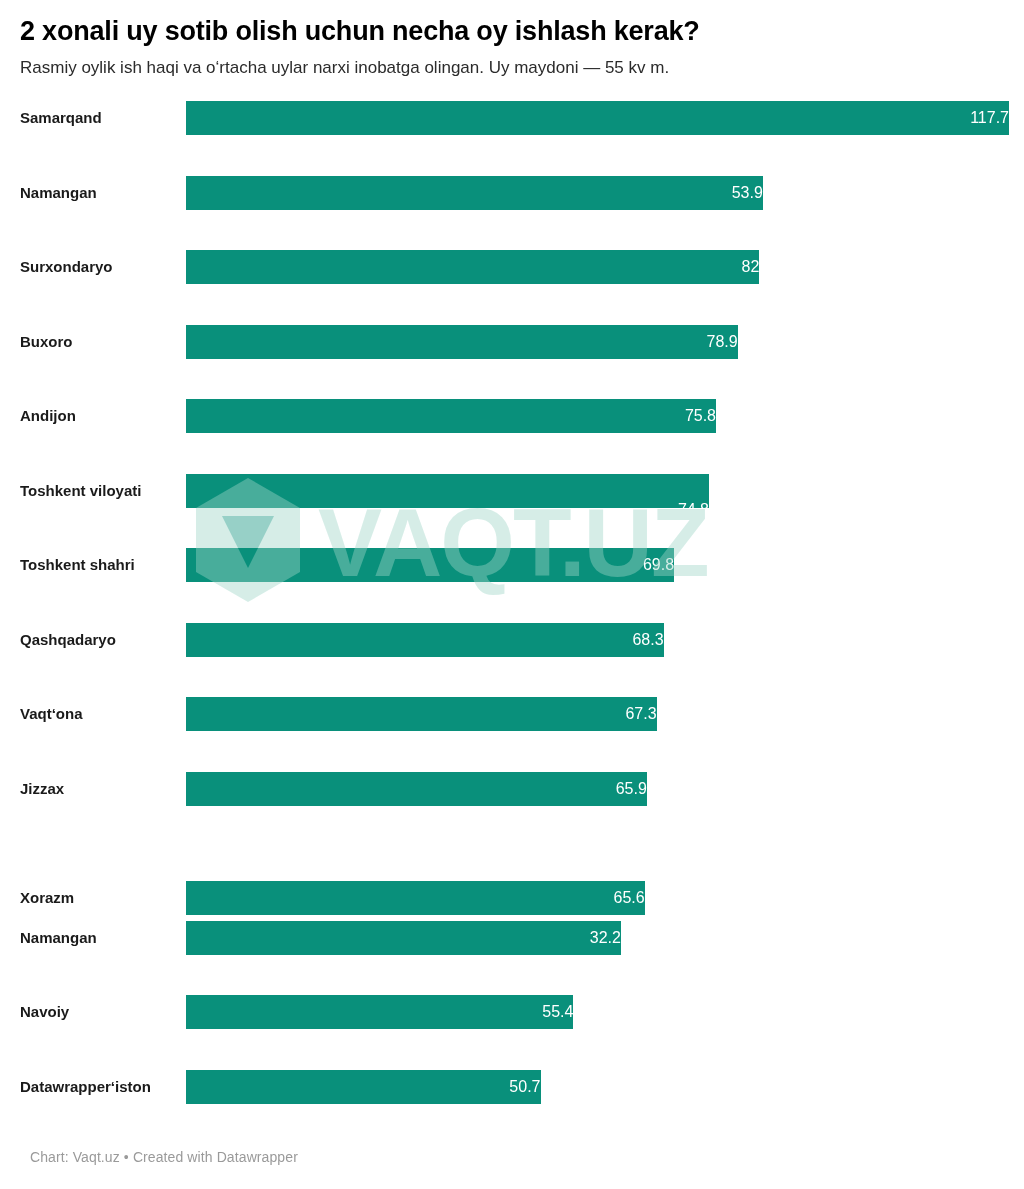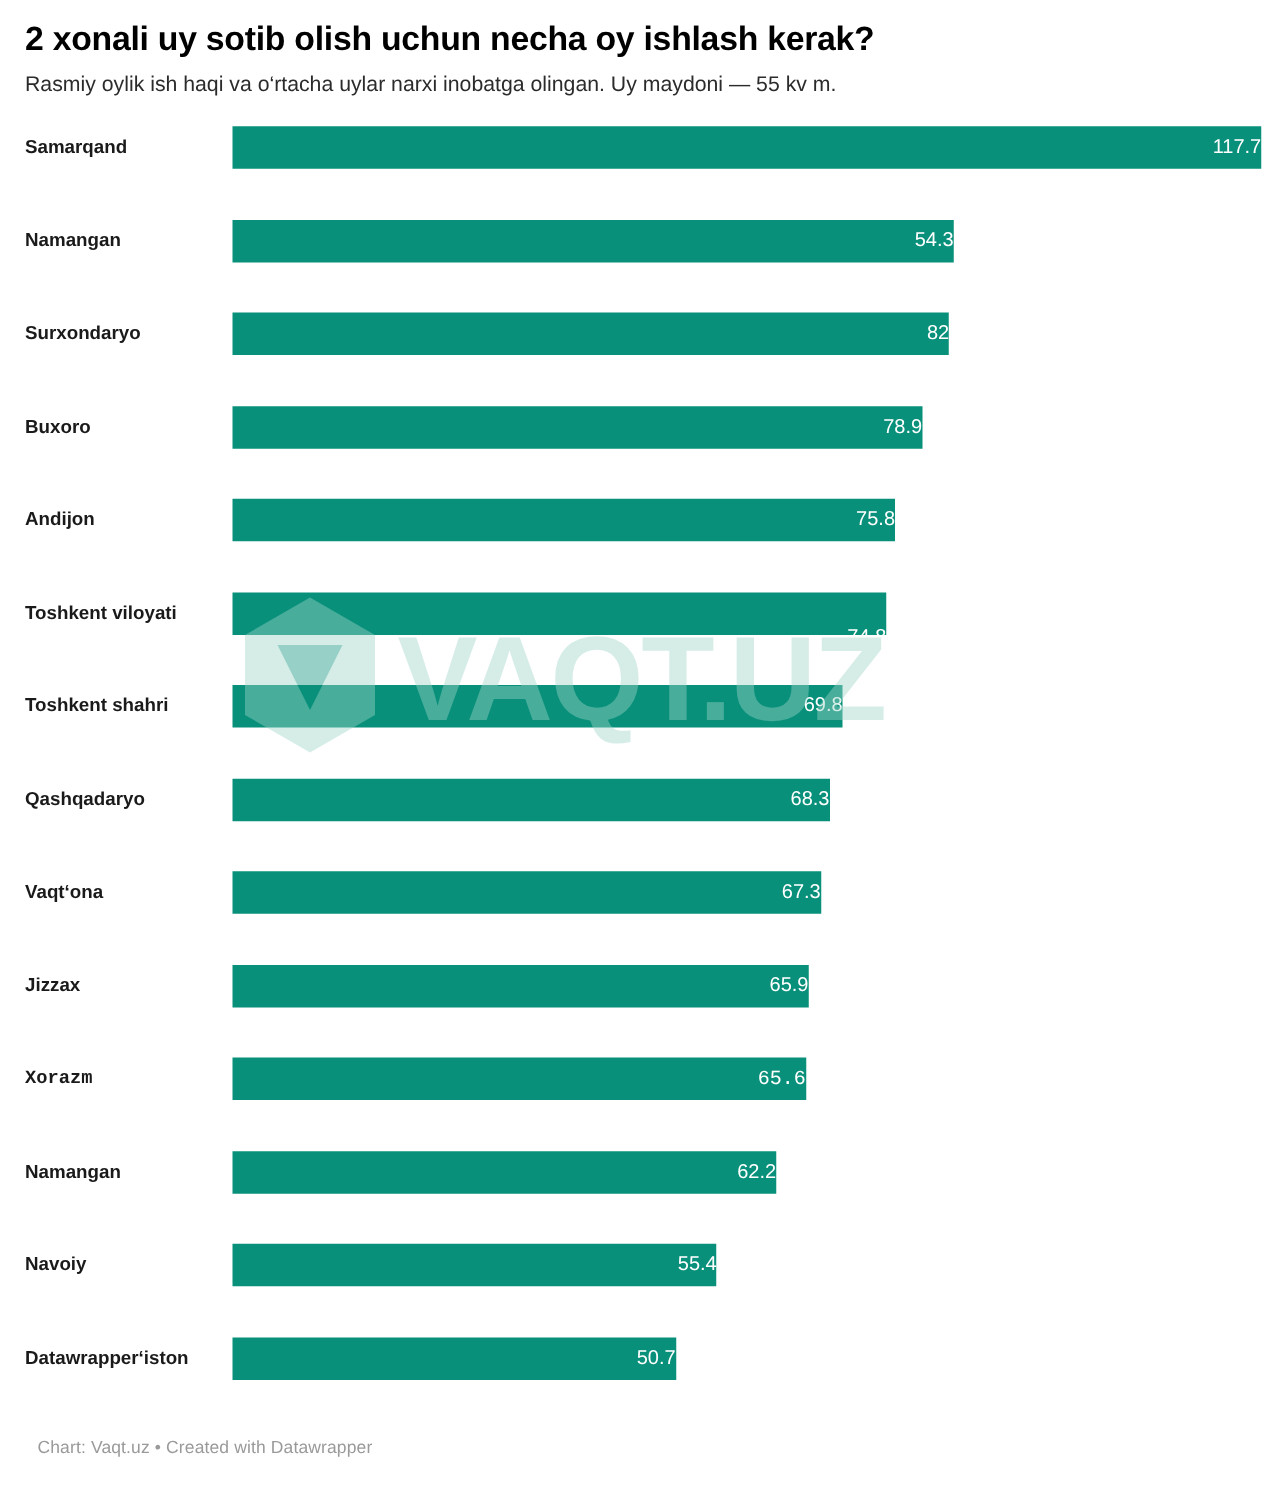--- a/index.html
+++ b/index.html
@@ -146,21 +146,21 @@
         <div class="bar-label">Samarqand</div>
         <div class="bar-track">
           <div class="bar-fill" style="width: 823px; background: rgb(9, 144, 123);"></div>
           <div class="bar-value" style="left: 0px; width: 823px; text-align: right;">117.7</div>
         </div>
       </div>
       <div class="bar-row" style="top: 80.5px;">
         <div class="bar-label">Namangan</div>
         <div class="bar-track">
           <div class="bar-fill" style="width: 576.869px; background: rgb(9, 144, 123);"></div>
-          <div class="bar-value" style="left: 0px; width: 576.869px; text-align: right;">54.3</div>
+          <div class="bar-value" style="left: 0px; width: 576.869px; text-align: right;">53.9</div>
         </div>
       </div>
       <div class="bar-row" style="top: 155px;">
         <div class="bar-label">Surxondaryo</div>
         <div class="bar-track">
           <div class="bar-fill" style="width: 573.373px; background: rgb(9, 144, 123);"></div>
           <div class="bar-value" style="left: 0px; width: 573.373px; text-align: right;">82</div>
         </div>
       </div>
       <div class="bar-row" style="top: 229.5px;">
@@ -205,32 +205,32 @@
           <div class="bar-value" style="left: 0px; width: 470.585px; text-align: right;">67.3</div>
         </div>
       </div>
       <div class="bar-row" style="top: 676.5px;">
         <div class="bar-label">Jizzax</div>
         <div class="bar-track">
           <div class="bar-fill" style="width: 460.796px; background: rgb(9, 144, 123);"></div>
           <div class="bar-value" style="left: 0px; width: 460.796px; text-align: right;">65.9</div>
         </div>
       </div>
-      <div class="bar-row" style="top: 751px; font-family: Liberation Mono, monospace;">
+      <div class="bar-row" style="top: 786px;">
         <div class="bar-label">Xorazm</div>
         <div class="bar-track">
           <div class="bar-fill" style="width: 458.698px; background: rgb(9, 144, 123);"></div>
           <div class="bar-value" style="left: 0px; width: 458.698px; text-align: right;">65.6</div>
         </div>
       </div>
       <div class="bar-row" style="top: 825.5px;">
         <div class="bar-label">Namangan</div>
         <div class="bar-track">
           <div class="bar-fill" style="width: 434.924px; background: rgb(9, 144, 123);"></div>
-          <div class="bar-value" style="left: 0px; width: 434.924px; text-align: right;">62.2</div>
+          <div class="bar-value" style="left: 0px; width: 434.924px; text-align: right;">32.2</div>
         </div>
       </div>
       <div class="bar-row" style="top: 900px;">
         <div class="bar-label">Navoiy</div>
         <div class="bar-track">
           <div class="bar-fill" style="width: 387.376px; background: rgb(9, 144, 123);"></div>
           <div class="bar-value" style="left: 0px; width: 387.376px; text-align: right;">55.4</div>
         </div>
       </div>
       <div class="bar-row" style="top: 974.5px;">

